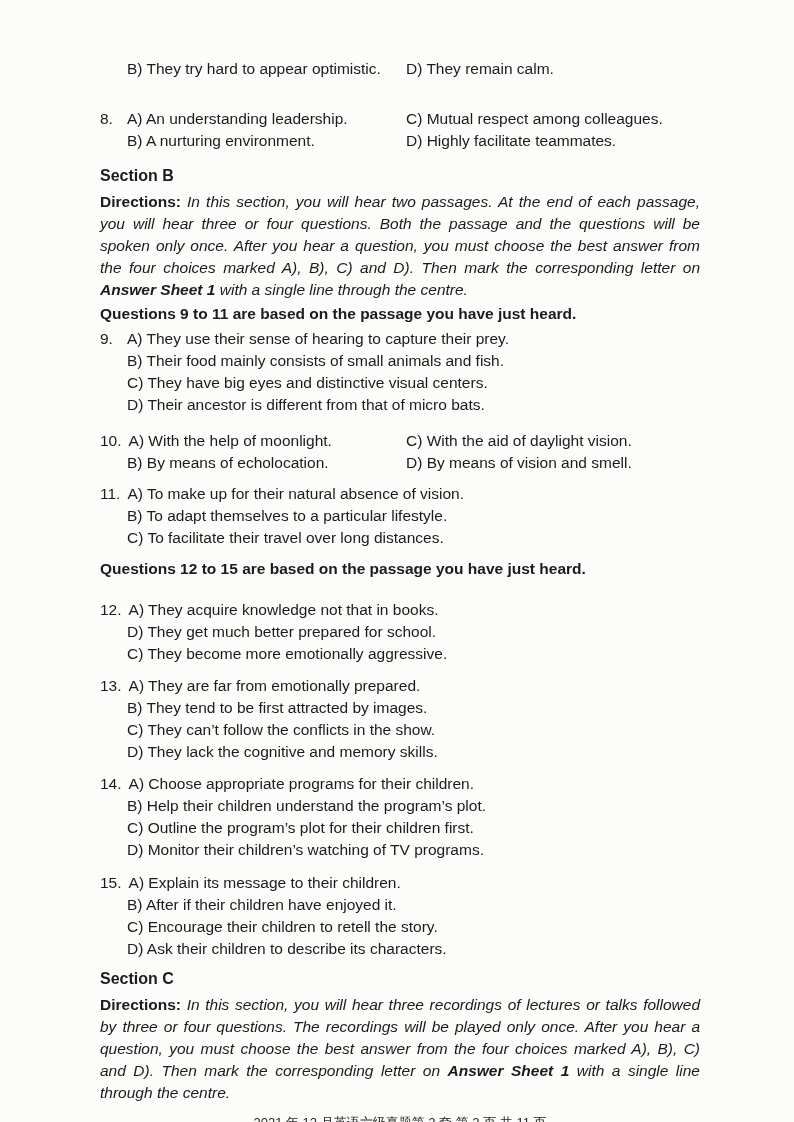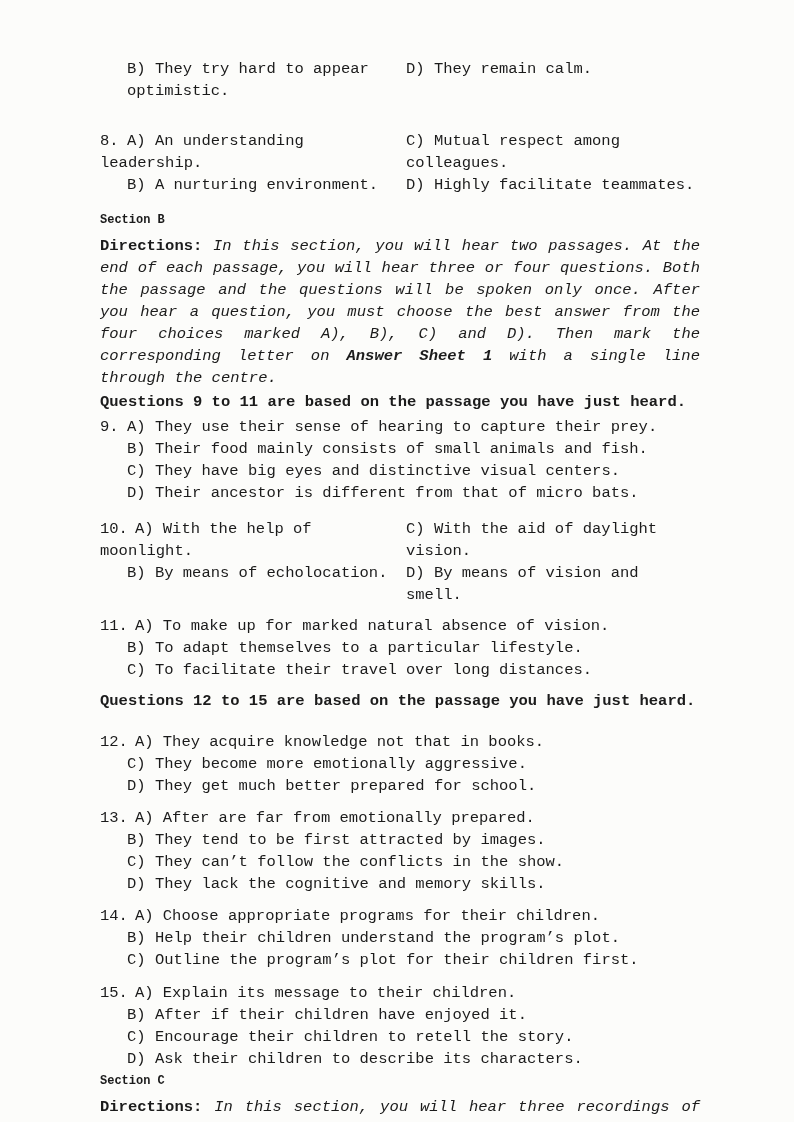--- a/index.html
+++ b/index.html
@@ -2,41 +2,41 @@
 <html><head>
 <meta charset="utf-8">
 <style>
   html, body { margin: 0; padding: 0; background: #ffffff; }
   .page {
     width: 794px;
     height: 1122px;
     box-sizing: border-box;
     background: #fcfcfa;
     color: #1b1b1b;
-    font-family: Liberation Mono, monospace;
+    font-family: Liberation Sans, sans-serif;
     font-size: 15.5px;
     line-height: 22px;
     padding: 58px 94px 6px 100px;
     position: relative;
     overflow: hidden;
   }
   .qblock { margin: 0 0 10px 0; }
   .mb13 { margin-bottom: 13px; margin-top: 28px; }
   .mb14 { margin-bottom: 14px; }
   .mb11 { margin-bottom: 11px; }
   .mb9  { margin-bottom: 9px; }
-  .mb8  { margin-bottom: 0; }
+  .mb8  { margin-bottom: 8px; }
   .q-line { }
   .opt-indent { padding-left: 27px; }
   .row { display: flex; }
   .cell-left { flex: 0 0 306px; box-sizing: border-box; }
   .qnum { display: inline-block; min-width: 20px; margin-right: 7px; }
   .sec-heading {
     font-weight: 700;
-    font-size: 12px;
+    font-size: 16px;
     margin: 0 0 4px 0;
   }
   .group-heading { font-weight: 700; margin: 0 0 3px 0; }
   .group-heading.gh2 { margin-bottom: 19px; }
   .directions {
     text-align: justify;
     font-style: italic;
     margin: 0 0 2px 0;
   }
   .directions.dirc { margin-bottom: 8px; }
@@ -90,44 +90,45 @@
       <span class="cell-left"><span class="qnum">10.</span><span>A) With the help of moonlight.</span></span>
       <span>C) With the aid of daylight vision.</span>
     </div>
     <div class="row q-line">
       <span class="cell-left opt-indent">B) By means of echolocation.</span>
       <span>D) By means of vision and smell.</span>
     </div>
   </div>
 
   <div class="qblock mb9">
-    <div class="q-line"><span class="qnum">11.</span><span>A) To make up for marked natural absence of vision.</span></div>
+    <div class="q-line"><span class="qnum">11.</span><span>A) To make up for their natural absence of vision.</span></div>
     <div class="q-line opt-indent">B) To adapt themselves to a particular lifestyle.</div>
     <div class="q-line opt-indent">C) To facilitate their travel over long distances.</div>
   </div>
 
   <div class="group-heading gh2">Questions 12 to 15 are based on the passage you have just heard.</div>
 
   <div class="qblock">
     <div class="q-line"><span class="qnum">12.</span><span>A) They acquire knowledge not that in books.</span></div>
+    <div class="q-line opt-indent">D) They get much better prepared for school.</div>
     <div class="q-line opt-indent">C) They become more emotionally aggressive.</div>
-    <div class="q-line opt-indent">D) They get much better prepared for school.</div>
   </div>
 
   <div class="qblock">
-    <div class="q-line"><span class="qnum">13.</span><span>A) After are far from emotionally prepared.</span></div>
+    <div class="q-line"><span class="qnum">13.</span><span>A) They are far from emotionally prepared.</span></div>
     <div class="q-line opt-indent">B) They tend to be first attracted by images.</div>
     <div class="q-line opt-indent">C) They can’t follow the conflicts in the show.</div>
     <div class="q-line opt-indent">D) They lack the cognitive and memory skills.</div>
   </div>
 
   <div class="qblock mb11">
     <div class="q-line"><span class="qnum">14.</span><span>A) Choose appropriate programs for their children.</span></div>
     <div class="q-line opt-indent">B) Help their children understand the program’s plot.</div>
     <div class="q-line opt-indent">C) Outline the program’s plot for their children first.</div>
+    <div class="q-line opt-indent">D) Monitor their children’s watching of TV programs.</div>
   </div>
 
   <div class="qblock mb8">
     <div class="q-line"><span class="qnum">15.</span><span>A) Explain its message to their children.</span></div>
     <div class="q-line opt-indent">B) After if their children have enjoyed it.</div>
     <div class="q-line opt-indent">C) Encourage their children to retell the story.</div>
     <div class="q-line opt-indent">D) Ask their children to describe its characters.</div>
   </div>
 
   <div class="sec-heading">Section C</div>

